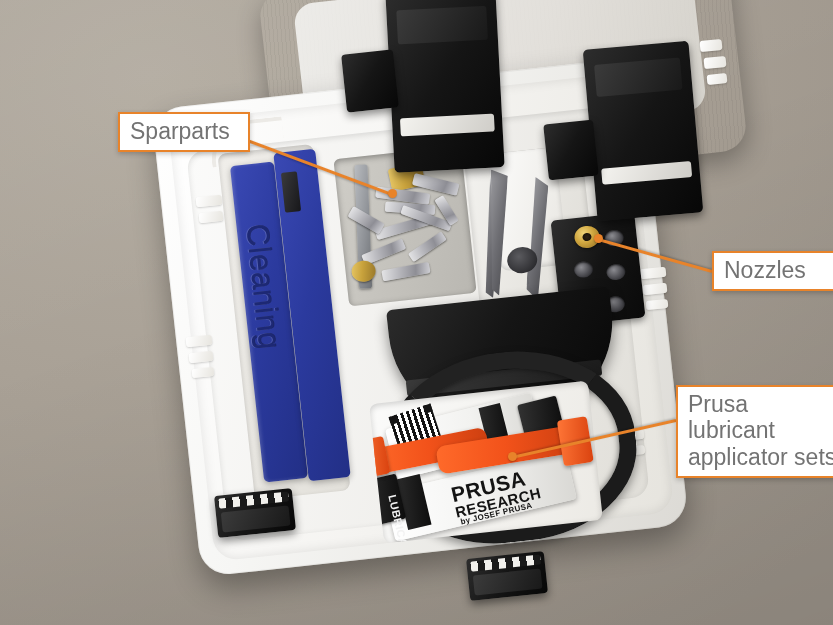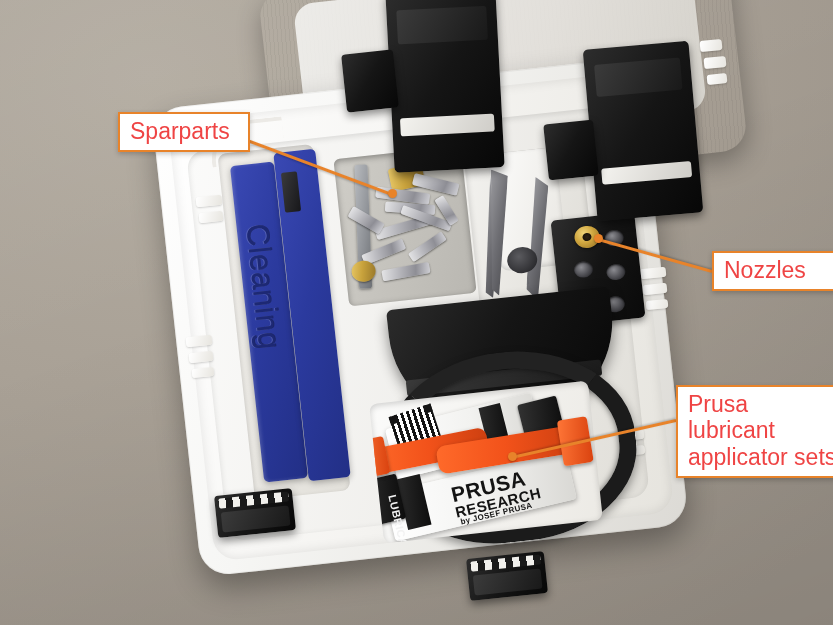--- a/index.html
+++ b/index.html
@@ -273,21 +273,21 @@
   }
   .leader-dot{
     position:absolute;width:9px;height:9px;border-radius:50%;
     background:#e8832a;
     box-shadow:0 1px 2px rgba(0,0,0,.3);
   }
   .callout{
     position:absolute;
     background:#ffffff;
     border:2.5px solid #e8832a;
-    color:#ef4444;
+    color:#737373;
     font-family:"Liberation Sans",sans-serif;
     font-size:23px;
     line-height:1.15;
     padding:4px 10px 6px 10px;
     white-space:pre-line;
     box-shadow:0 2px 5px rgba(0,0,0,.22);
   }
 </style>
 </head>
 <body>

